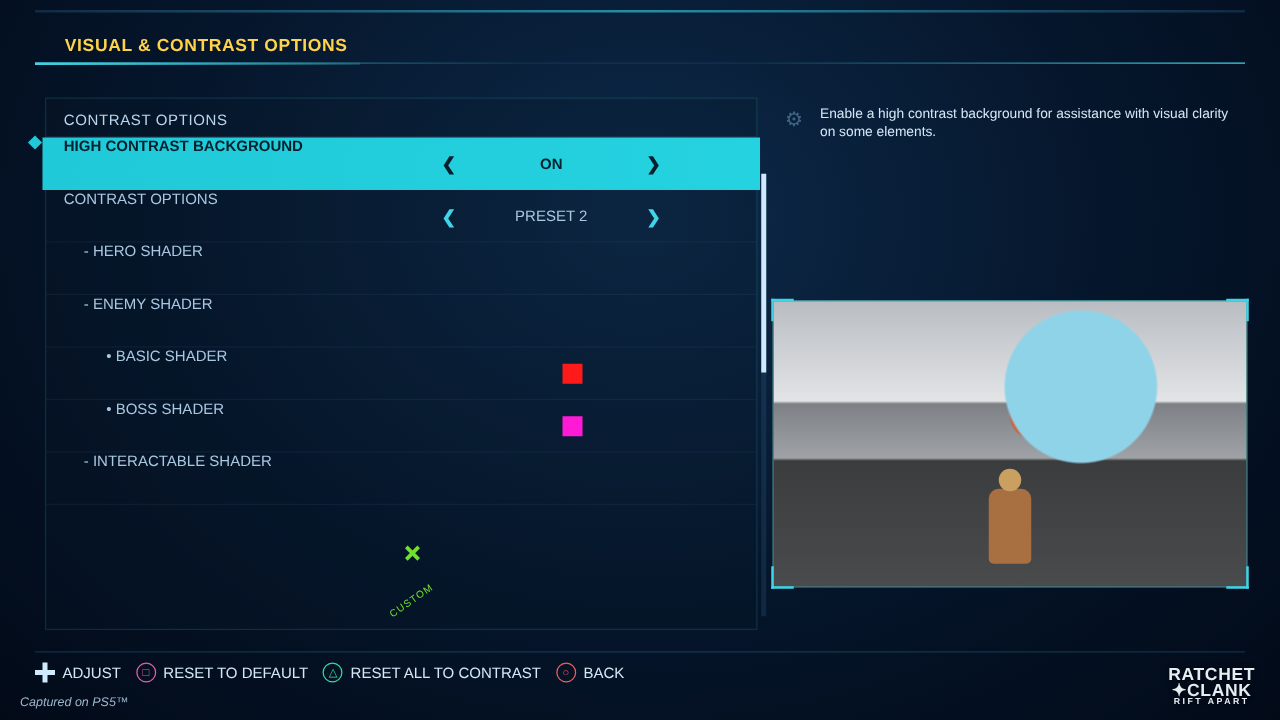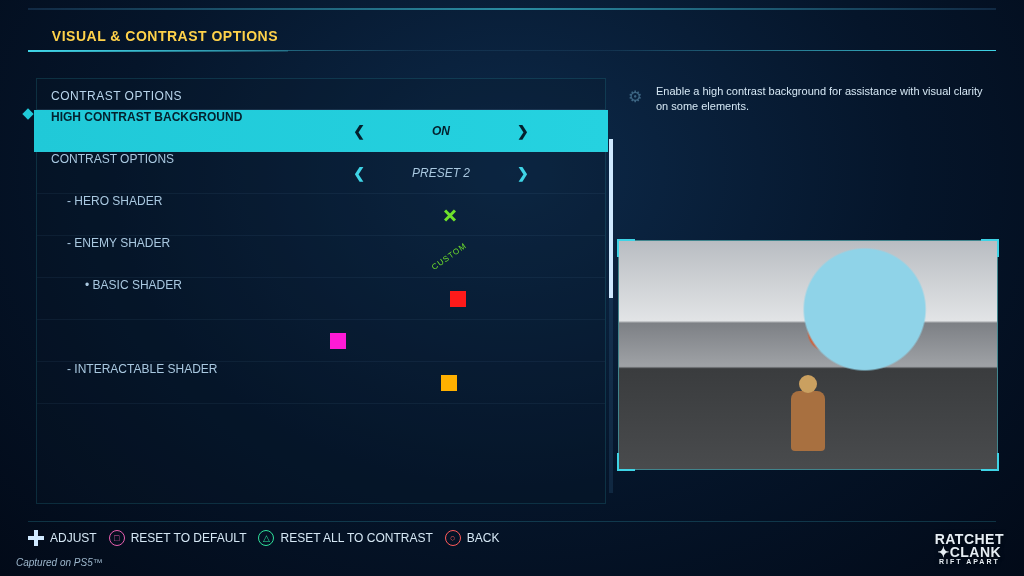--- a/index.html
+++ b/index.html
@@ -52,23 +52,23 @@
 .row.selected{
   background:linear-gradient(90deg,#20c9d8 0%, #25d2e0 100%);
   color:#04202d; font-weight:700;
   margin: 0 -3px;
   padding: 0 17px;
   position:relative;
 }
 .row.selected .chevron{ color:#04202d; }
 .row.selected .marker{ position:absolute; left:-10px; width:8px; height:8px; background:#20c9d8; transform:rotate(45deg);}
 .chevron{ color:#3fd4e6; font-size:14px; font-weight:bold; }
-.value-text{ min-width:80px; text-align:center; font-size:12px;font-style:italic; }
-
-.sub{ padding-left:30px; }
+.value-text{ min-width:80px; text-align:center; font-size:12px; }
+
+.sub{ padding-left:30px;flex-direction:column; }
 .sub .label::before{ content:"- "; }
 .sub2{ padding-left:48px; }
 .sub2 .label::before{ content:"• "; }
 
 .swatch{ width:16px; height:16px; }
 .swatch.x{ position:relative; background:none;}
 .swatch.x::before,.swatch.x::after{
   content:""; position:absolute; left:2px; top:7px; width:14px; height:3px; background:#6fe22b;
 }
 .swatch.x::before{ transform:rotate(45deg);}
@@ -185,20 +185,21 @@
   </div>
 
   <div class="row sub2">
     <span class="label">BASIC SHADER</span>
     <span class="value-holder">
         <span class="swatch" style="background:#ff1a1a"></span>
       </span>
   </div>
 
   <div class="row sub2">
+    <span class="label">BOSS SHADER</span>
     <span class="value-holder">
         <span class="swatch" style="background:#ff1ad6"></span>
       </span>
   </div>
 
   <div class="row sub">
     <span class="label">INTERACTABLE SHADER</span>
     <span class="value-holder">
         <span class="swatch" style="background:#ffb000"></span>
       </span>

